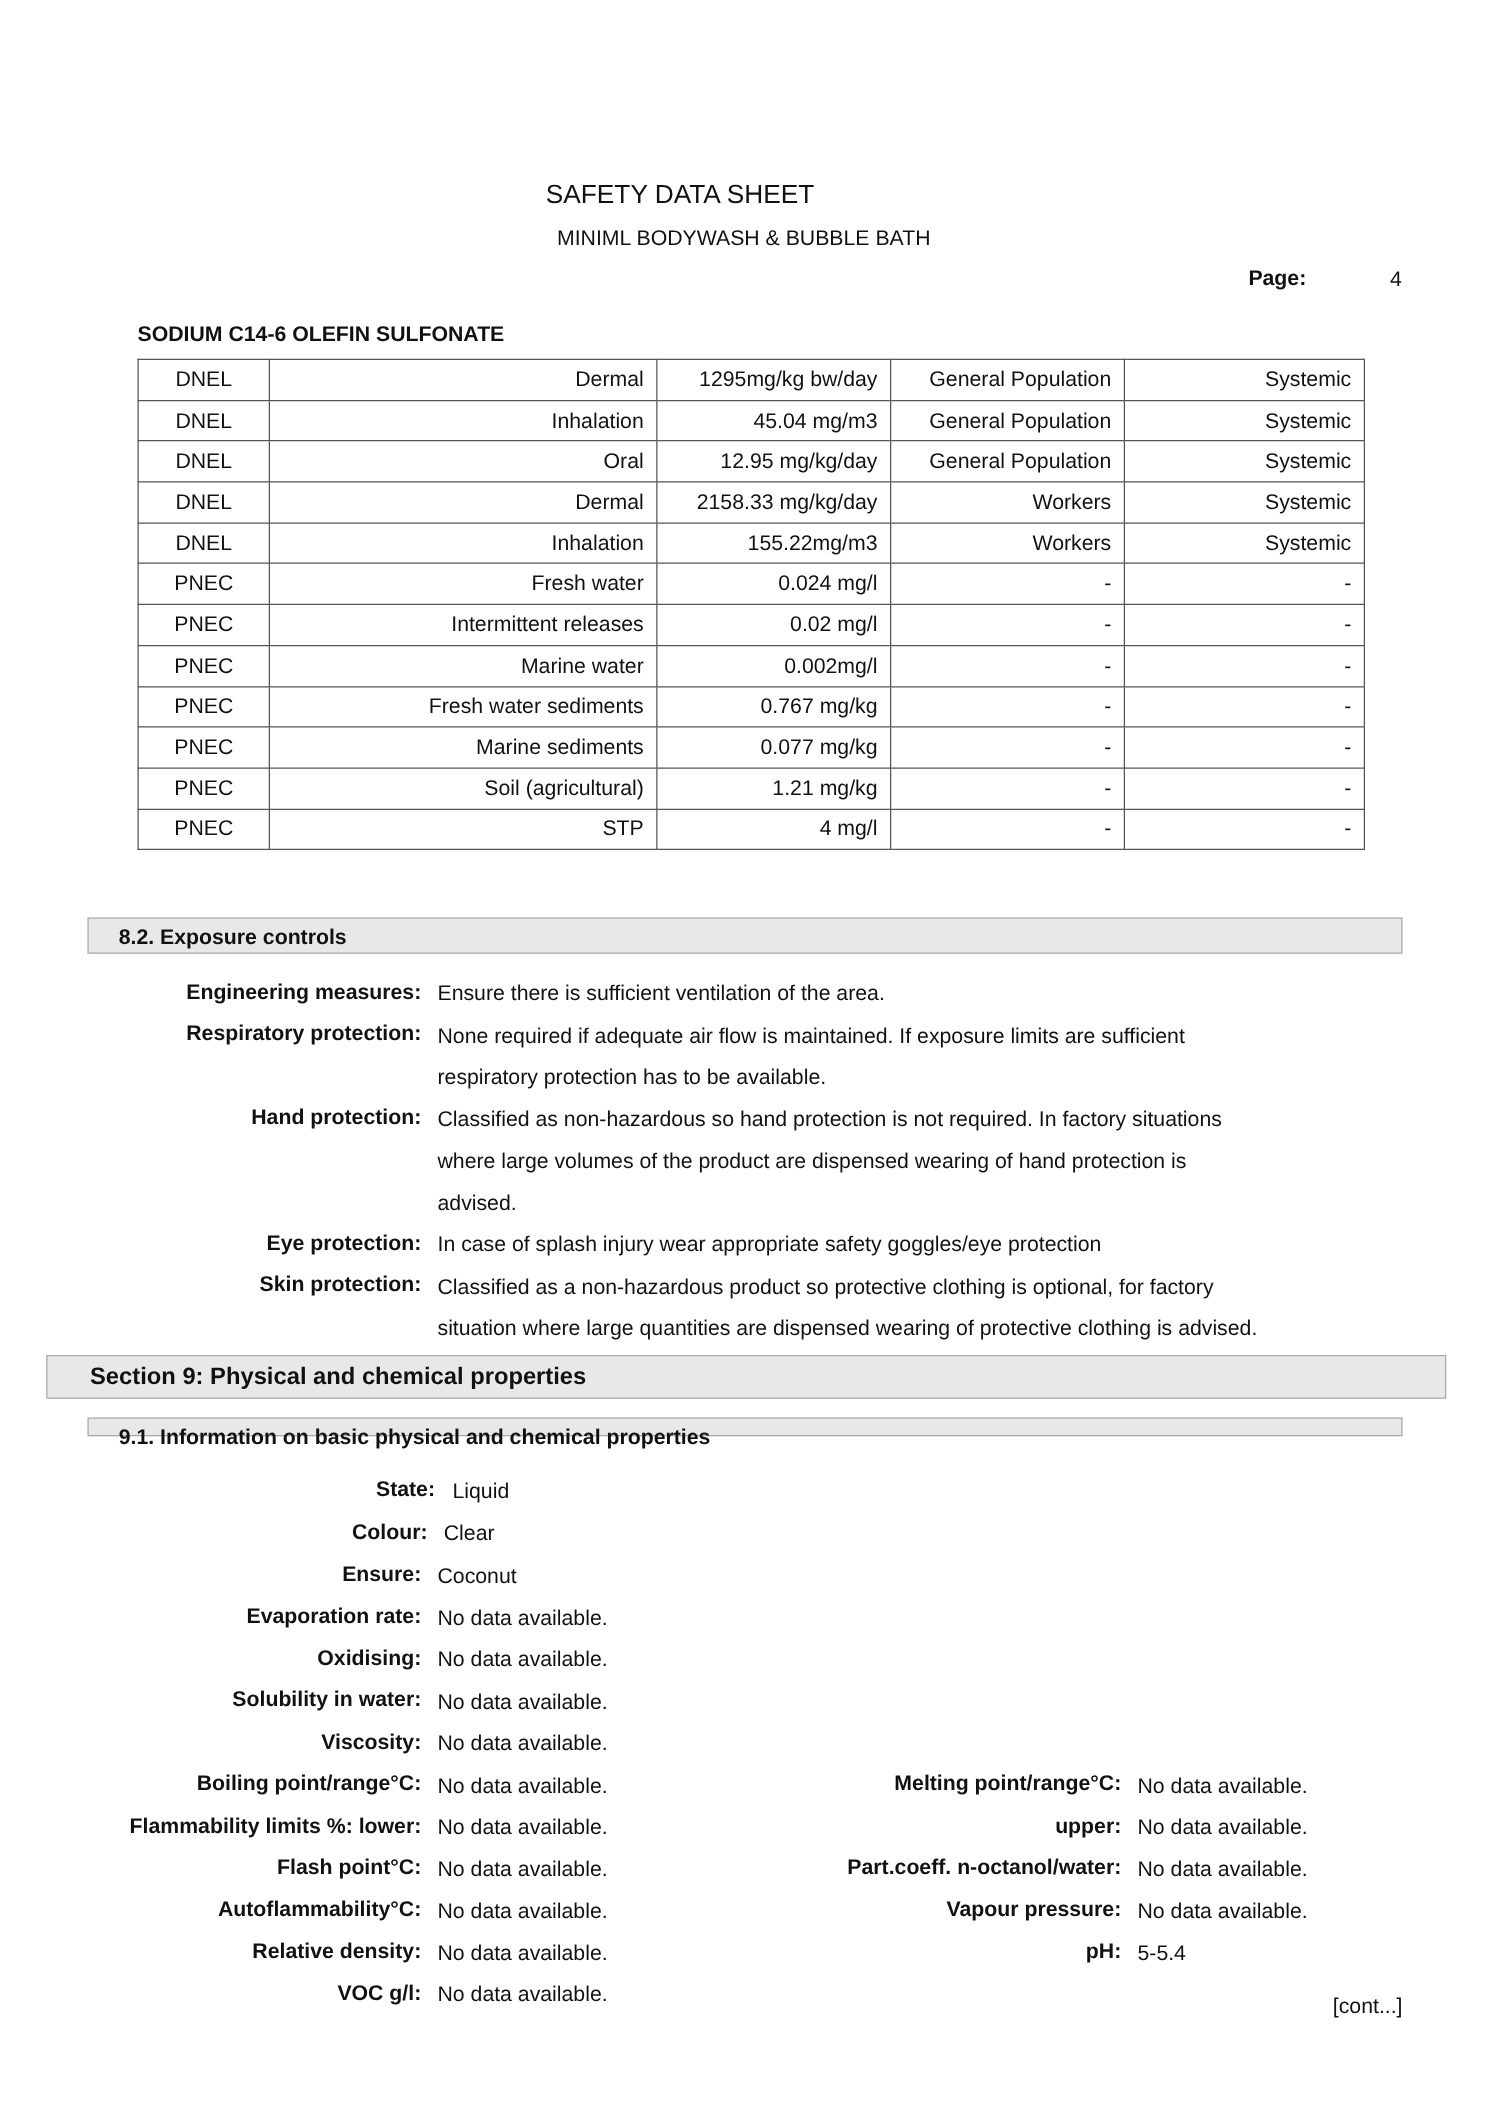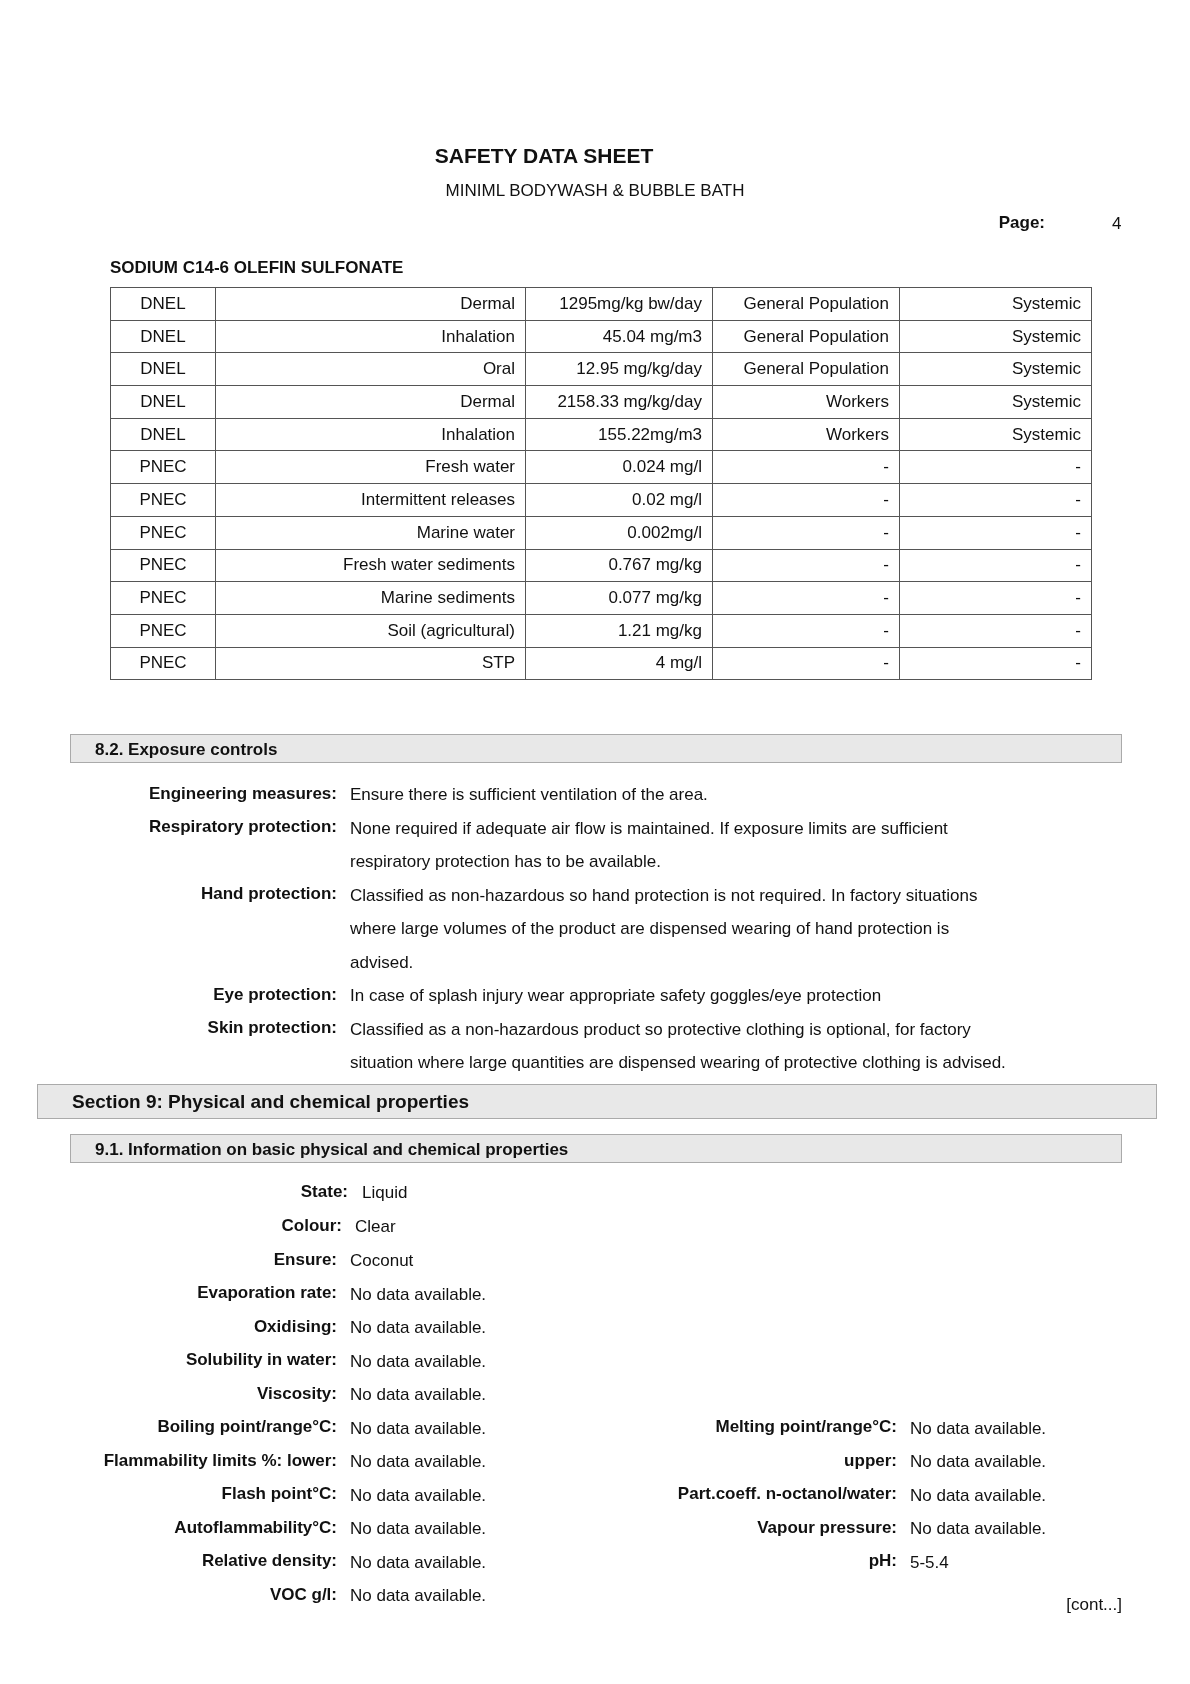--- a/index.html
+++ b/index.html
@@ -1,35 +1,35 @@
 <!DOCTYPE html>
 <html><head>
 <meta charset="utf-8">
 <style>
   html, body { margin:0; padding:0; background:#ffffff; }
   body { width:1190px; height:1684px; position:relative; overflow:hidden;
          font-family:"Liberation Sans", sans-serif; color:#111; }
   .abs { position:absolute; }
-  .title { left:0; width:1088px; top:144px; text-align:center; font-weight:bold; font-size:21px; }
+  .title { left:0; width:1088px; top:144px; text-align:center; font-weight:normal; font-size:21px; }
   .subtitle { left:0; width:1190px; top:181px; text-align:center; font-size:17px; }
   .page-label { right:145px; top:213px; font-weight:bold; font-size:17px; }
   .page-num { left:1112px; top:214px; font-size:17px; }
   .substance { left:110px; top:258px; font-weight:bold; font-size:17px; }
 
   table.dtab { position:absolute; left:110px; top:287px; width:982px; border-collapse:collapse; font-size:17px; }
   table.dtab td { border:1px solid #555; height:31.7px; padding:0 10px; text-align:right; white-space:nowrap; }
   table.dtab td.c0 { text-align:center; width:84px; }
   table.dtab td.c1 { width:289px; }
   table.dtab td.c2 { width:166px; }
   table.dtab td.c3 { width:166px; }
 
   .bar { background:#e8e8e8; border:1px solid #aaa; box-sizing:border-box; font-weight:bold; }
   .bar82 { left:70px; top:734px; width:1052px; height:29px; font-size:17px; padding:5px 0 0 24px; }
   .bar9 { left:37px; top:1084px; width:1120px; height:35px; font-size:19px; padding:6px 0 0 34px; }
-  .bar91 { left:70px; top:1134px; width:1052px; height:29px; font-size:17px; padding:5px 0 0 24px; }
+  .bar91 { left:70px; top:1134px; width:1052px; height:15px; font-size:17px; padding:5px 0 0 24px; }
 
   .lbl { font-weight:bold; font-size:17px; text-align:right; white-space:nowrap; }
   .val { font-size:17px; white-space:nowrap; }
 </style>
 </head>
 <body>
 
 <div class="abs title">SAFETY DATA SHEET</div>
 <div class="abs subtitle">MINIML BODYWASH &amp; BUBBLE BATH</div>
 <div class="abs page-label">Page:</div>

